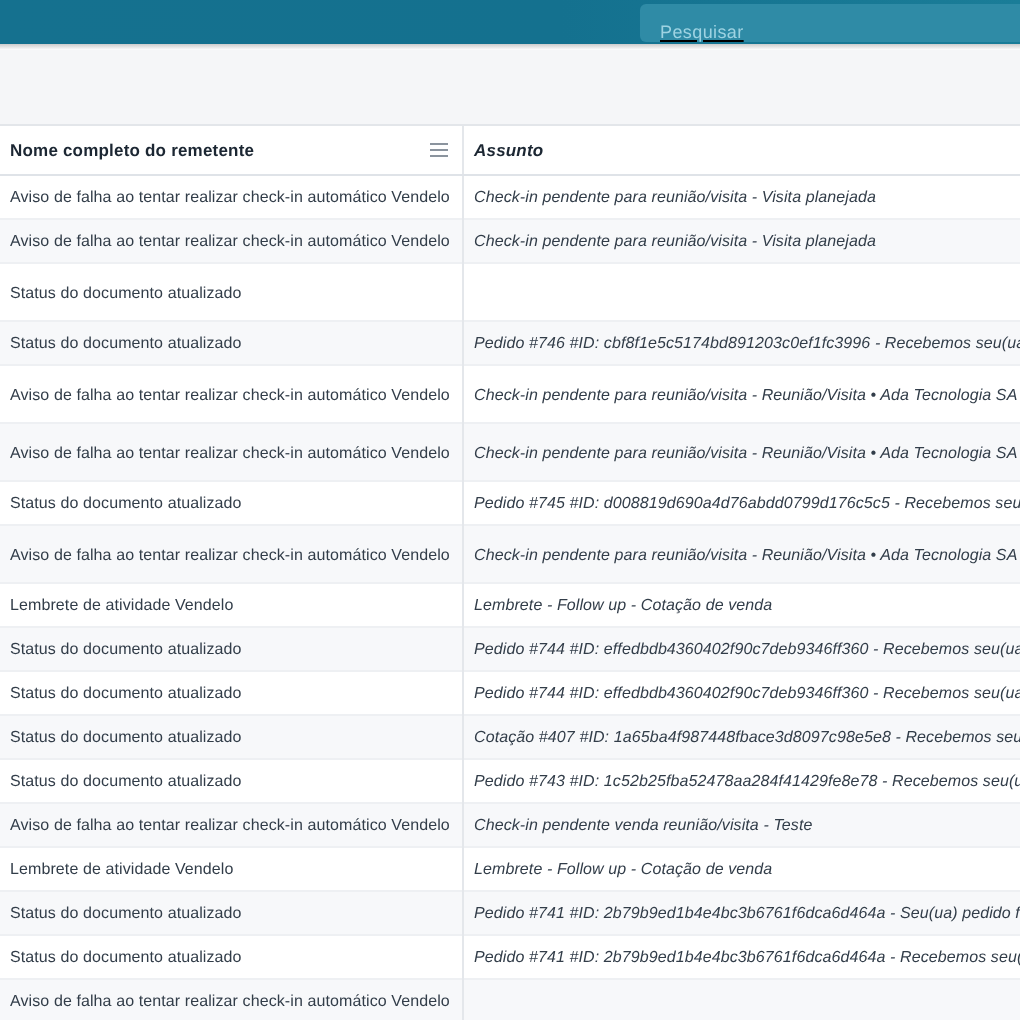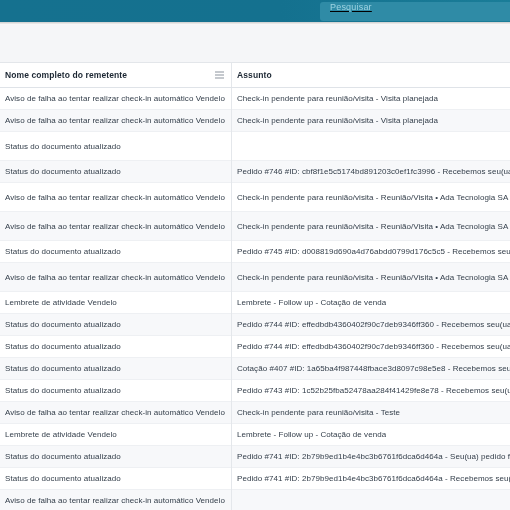--- a/index.html
+++ b/index.html
@@ -28,21 +28,21 @@
   }
   .search-box {
     position: absolute;
     left: 320px;
     top: 2px;
     width: 190px;
     height: 19px;
     background: #2f8ba6;
     border-radius: 3px 0 0 3px;
     display: flex;
-    align-items: flex-start;
+    align-items: flex-end;
     padding-left: 10px;
     box-sizing: border-box;
     text-decoration: underline;
   }
   .search-placeholder {
     color: #9ed3e2;
     font-size: 9px;
     letter-spacing: .2px;
     white-space: nowrap;
   }
@@ -91,20 +91,21 @@
     display: flex;
     align-items: center;
   }
   .col-subject {
     flex: 1 1 auto;
     box-sizing: border-box;
     padding-left: 6px;
     display: flex;
     align-items: center;
     min-width: 0;
+    font-style: italic;
   }
   .grid-header .col-sender,
   .grid-header .col-subject {
     font-size: 8.5px;
     font-weight: bold;
     color: #1c2733;
     letter-spacing: .1px;
   }
   .col-divider {
     position: absolute;
@@ -304,21 +305,21 @@
           <div class="col-subject">
             <span class="cell-text">Pedido #743 #ID: 1c52b25fba52478aa284f41429fe8e78 - Recebemos seu(ua)</span>
           </div>
           <div class="col-divider" style="height: 100%;"></div>
         </div>
         <div class="row alt">
           <div class="col-sender">
             <span class="cell-text">Aviso de falha ao tentar realizar check-in automático Vendelo</span>
           </div>
           <div class="col-subject">
-            <span class="cell-text">Check-in pendente para reunião/visita - Teste</span>
+            <span class="cell-text">Check-in pendente venda reunião/visita - Teste</span>
           </div>
           <div class="col-divider" style="height: 100%;"></div>
         </div>
         <div class="row">
           <div class="col-sender">
             <span class="cell-text">Lembrete de atividade Vendelo</span>
           </div>
           <div class="col-subject">
             <span class="cell-text">Lembrete - Follow up - Cotação de venda</span>
           </div>

